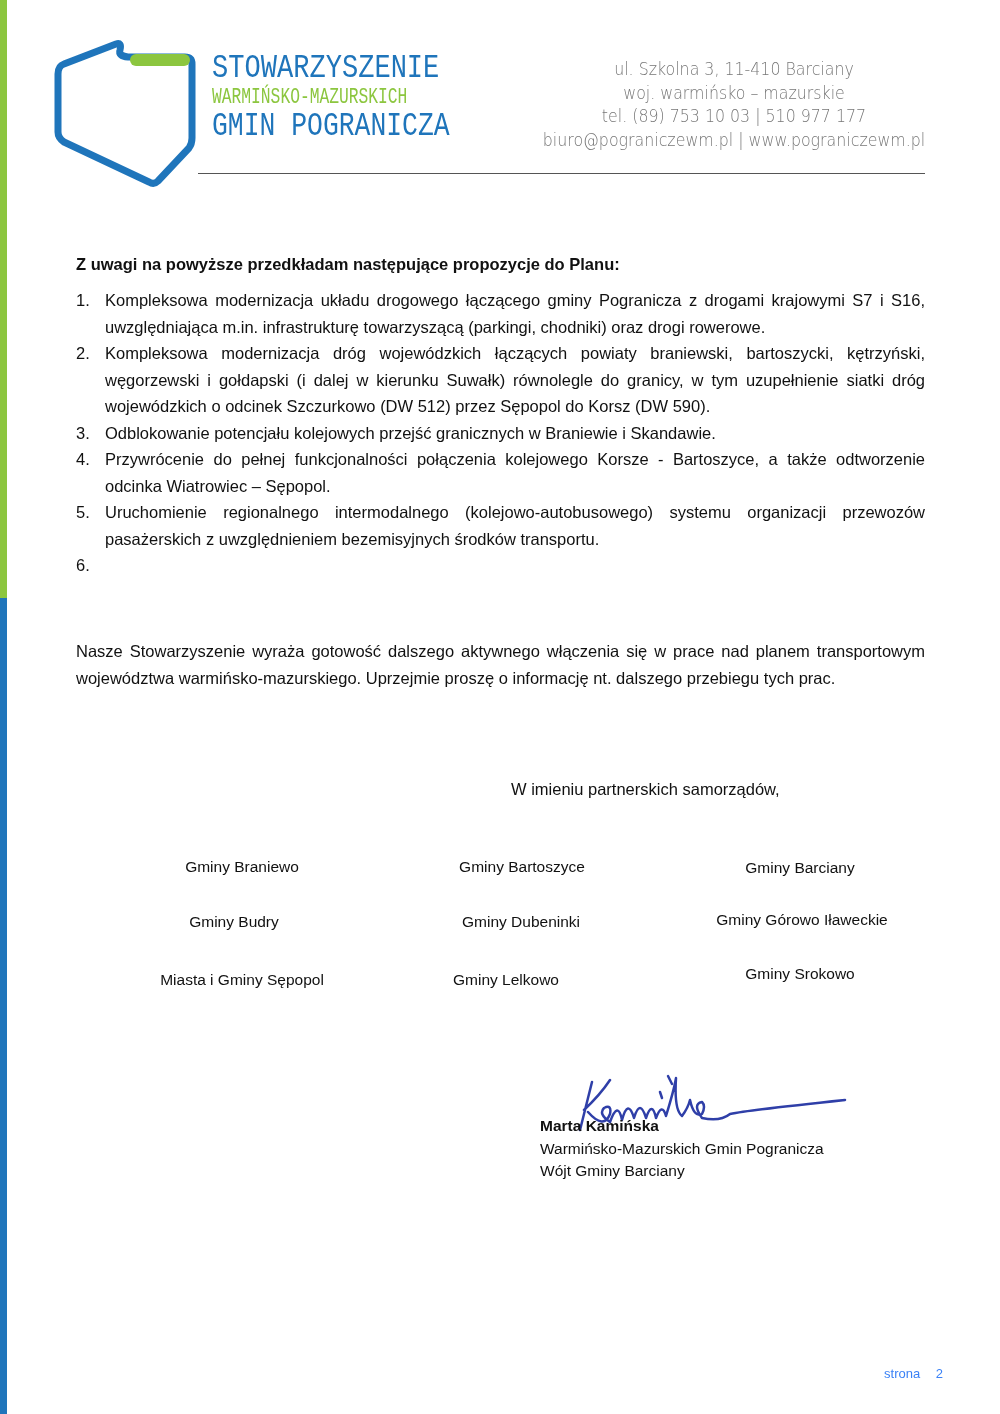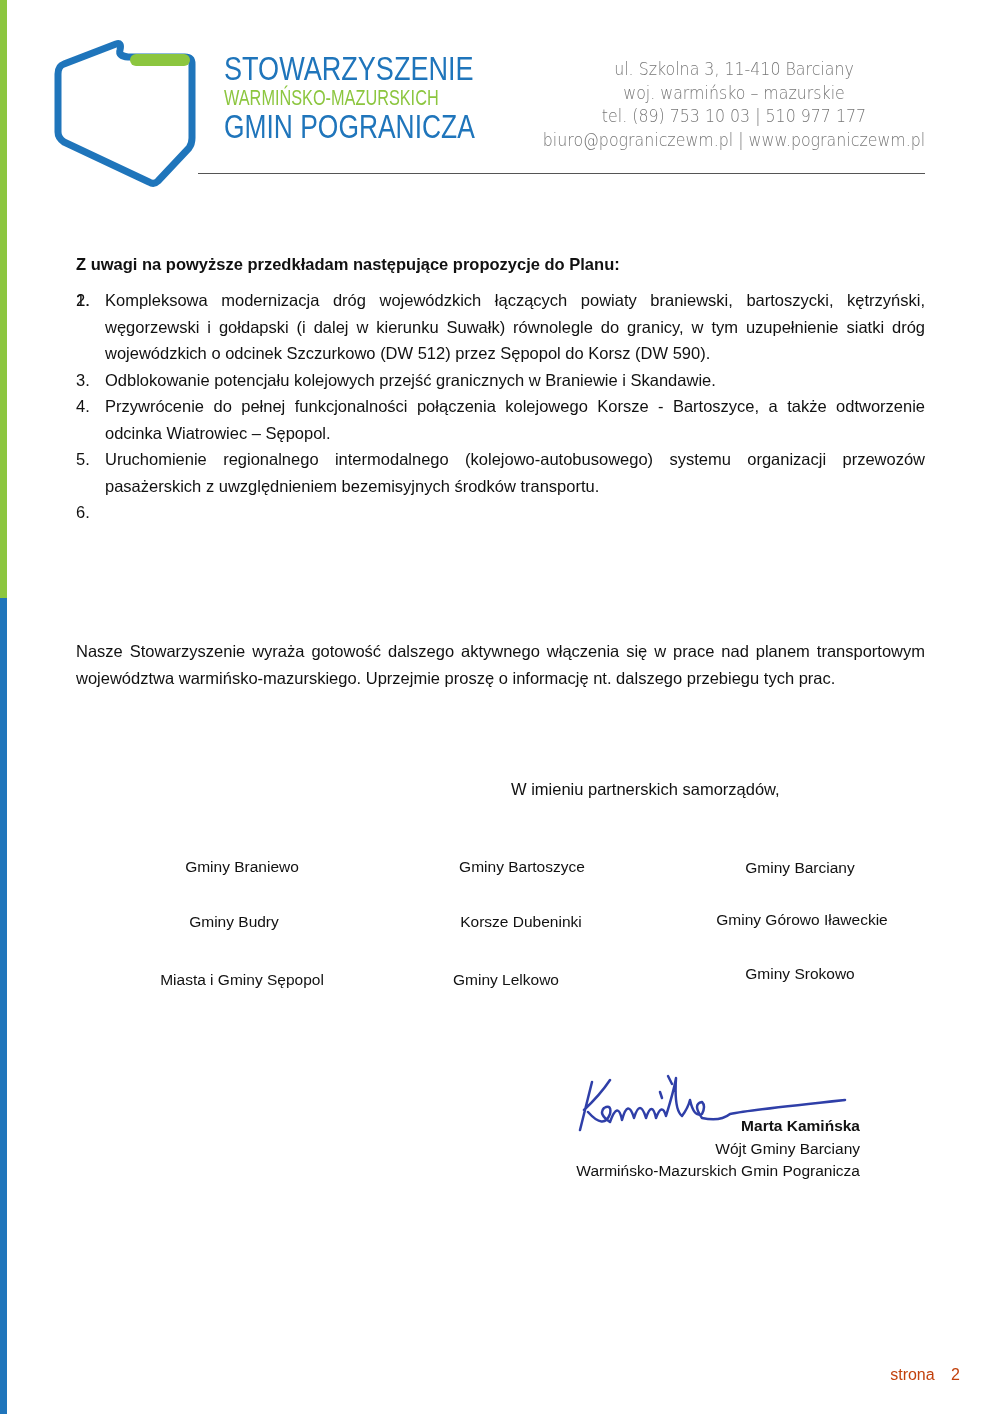--- a/index.html
+++ b/index.html
@@ -5,45 +5,45 @@
   html, body { margin: 0; padding: 0; }
   body {
     width: 1000px; height: 1414px; position: relative; overflow: hidden;
     background: #ffffff; color: #111111;
     font-family: "Liberation Sans", "DejaVu Sans", sans-serif;
   }
   .stripe-green { position: absolute; left: 0; top: 0; width: 7px; height: 598px; background: #8cc63f; }
   .stripe-blue { position: absolute; left: 0; top: 598px; width: 7px; height: 816px; background: #1f75bb; }
 
   .logo-svg { position: absolute; left: 44px; top: 34px; width: 170px; height: 160px; }
-  .logo-text { position: absolute; left: 224px; top: 52px; font-family: Liberation Sans, sans-serif; line-height: 1; }
+  .logo-text { position: absolute; left: 212px; top: 52px; font-family: Liberation Mono, monospace; line-height: 1; }
   .logo-l1 { color: #1f75bb; font-size: 33px; letter-spacing: 0px; transform: scaleX(0.82); transform-origin: left; white-space: nowrap; font-weight: normal; }
   .logo-l2 { color: #8cc63f; font-size: 22px; margin-top: 2px; transform: scaleX(0.74); transform-origin: left; white-space: nowrap; }
   .logo-l3 { color: #1f75bb; font-size: 33px; margin-top: 1px; transform: scaleX(0.8); transform-origin: left; white-space: nowrap; }
 
   .contact { position: absolute; right: 75px; top: 58px; text-align: center; color: #777777; font-size: 17px; line-height: 23.5px; font-family: "DejaVu Sans", sans-serif; font-weight: 300; }
   .contact div { white-space: nowrap; transform: scaleX(0.93); transform-origin: right; }
   .divider { position: absolute; left: 198px; top: 173px; width: 727px; height: 1px; background: #555555; }
 
   .body-text { position: absolute; left: 76px; width: 849px; font-size: 16.5px; line-height: 26.5px; font-family: "Liberation Sans", sans-serif; }
   .intro { top: 251px; font-weight: bold; }
   .list { top: 287px; margin: 0; padding: 0; list-style: none; }
   .list li { position: relative; padding-left: 29px; text-align: justify; }
   .list li .num { position: absolute; left: 0; top: 0; }
   .closing { top: 638px; text-align: justify; }
   .regards { position: absolute; left: 511px; top: 756px; font-size: 16.5px; margin-top: 24px; }
 
   .grid { position: absolute; top: 855px; left: 100px; width: 830px; }
   .cell { position: absolute; font-size: 15.5px; text-align: center; width: 260px; white-space: nowrap; }
 
   .sig-svg { position: absolute; left: 570px; top: 1070px; width: 280px; height: 70px; }
-  .sig-block { position: absolute; left: 540px; top: 1115px; width: 320px; text-align: right; font-size: 15.5px; line-height: 22.5px; }
+  .sig-block { position: absolute; left: 540px; top: 1115px; width: 320px; text-align: left; font-size: 15.5px; line-height: 22.5px; }
   .sig-name { font-weight: bold; }
 
-  .page-num { position: absolute; right: 40px; top: 1366px; font-size: 16px; color: #c2410c; word-spacing: 12px; }
+  .page-num { position: absolute; right: 57px; top: 1366px; font-size: 13px; color: #3b82f6; word-spacing: 12px; }
 </style>
 </head>
 <body>
 
 <div class="stripe-green"></div>
 <div class="stripe-blue"></div>
 
 <svg class="logo-svg" viewBox="0 0 170 160">
   <path d="M20 30 Q14 32 14 40 L14 98 Q14 104 20 108 L105 148 Q110 151 114 147 L145 114 Q148 110 148 104 L148 30 Q148 23 141 23 L84 23 Q74 22 76 16 Q78 8 72 10 Z" fill="none" stroke="#1f75bb" stroke-width="7" stroke-linejoin="round"></path>
   <path d="M92 26 L140 26" stroke="#8cc63f" stroke-width="12" stroke-linecap="round"></path>
@@ -59,47 +59,47 @@
   <div>ul. Szkolna 3, 11-410 Barciany</div>
   <div>woj. warmińsko – mazurskie</div>
   <div>tel.  (89) 753 10 03 | 510 977 177</div>
   <div>biuro@pograniczewm.pl | www.pograniczewm.pl</div>
 </div>
 <div class="divider"></div>
 
 <div class="body-text intro">Z uwagi na powyższe przedkładam następujące propozycje do Planu:</div>
 
 <ol class="body-text list">
-  <li><span class="num">1.</span></li>
+  <li><span class="num">1.</span><span>Kompleksowa modernizacja układu drogowego łączącego gminy Pogranicza z drogami krajowymi S7 i S16, uwzględniająca m.in. infrastrukturę towarzyszącą (parkingi, chodniki) oraz drogi rowerowe.</span></li>
   <li><span class="num">2.</span><span>Kompleksowa modernizacja dróg wojewódzkich łączących powiaty braniewski, bartoszycki, kętrzyński, węgorzewski i gołdapski (i dalej w kierunku Suwałk) równolegle do granicy, w tym uzupełnienie siatki dróg wojewódzkich o odcinek Szczurkowo (DW 512) przez Sępopol do Korsz (DW 590).</span></li>
   <li><span class="num">3.</span><span>Odblokowanie potencjału kolejowych przejść granicznych w Braniewie i Skandawie.</span></li>
   <li><span class="num">4.</span><span>Przywrócenie do pełnej funkcjonalności połączenia kolejowego Korsze - Bartoszyce, a także odtworzenie odcinka Wiatrowiec – Sępopol.</span></li>
   <li><span class="num">5.</span><span>Uruchomienie regionalnego intermodalnego (kolejowo-autobusowego) systemu organizacji przewozów pasażerskich z uwzględnieniem bezemisyjnych środków transportu.</span></li>
   <li><span class="num">6.</span></li>
 </ol>
 
 <div class="body-text closing">Nasze Stowarzyszenie wyraża gotowość dalszego aktywnego włączenia się w prace nad planem transportowym województwa warmińsko-mazurskiego. Uprzejmie proszę o informację nt. dalszego przebiegu tych prac.</div>
 <div class="regards">W imieniu partnerskich samorządów,</div>
 
 <div class="grid">
   <div class="cell" style="left:12px;top:3px">Gminy Braniewo</div>
   <div class="cell" style="left:292px;top:3px">Gminy Bartoszyce</div>
   <div class="cell" style="left:570px;top:4px">Gminy Barciany</div>
   <div class="cell" style="left:4px;top:58px">Gminy Budry</div>
-  <div class="cell" style="left:291px;top:58px">Korsze Dubeninki</div>
+  <div class="cell" style="left:291px;top:58px">Gminy Dubeninki</div>
   <div class="cell" style="left:572px;top:56px">Gminy Górowo Iławeckie</div>
   <div class="cell" style="left:12px;top:116px">Miasta i Gminy Sępopol</div>
   <div class="cell" style="left:276px;top:116px">Gminy Lelkowo</div>
   <div class="cell" style="left:570px;top:110px">Gminy Srokowo</div>
 </div>
 
 <svg class="sig-svg" viewBox="0 0 280 70">
   <path d="M22 12 L10 60 M14 40 Q30 25 40 10 M18 42 Q34 60 40 44 Q42 34 34 38 Q28 44 40 52 Q48 30 52 50 Q58 28 64 48 Q70 28 76 48 Q82 30 86 48 Q92 32 96 46 Q104 20 106 8 Q104 40 112 46 Q118 38 120 30 Q124 48 132 44 Q136 36 132 32 Q122 34 132 48 Q150 52 160 44 Q180 40 275 30" fill="none" stroke="#2f3fa8" stroke-width="2.5" stroke-linecap="round" stroke-linejoin="round"></path>
   <path d="M90 22 L92 28 M98 6 L102 14" stroke="#2f3fa8" stroke-width="2.5" stroke-linecap="round"></path>
 </svg>
 
 <div class="sig-block">
   <div class="sig-name">Marta Kamińska</div>
+  <div>Warmińsko-Mazurskich Gmin Pogranicza</div>
   <div>Wójt Gminy Barciany</div>
-  <div>Warmińsko-Mazurskich Gmin Pogranicza</div>
 </div>
 
 <div class="page-num">strona 2</div>
 
 </body></html>

